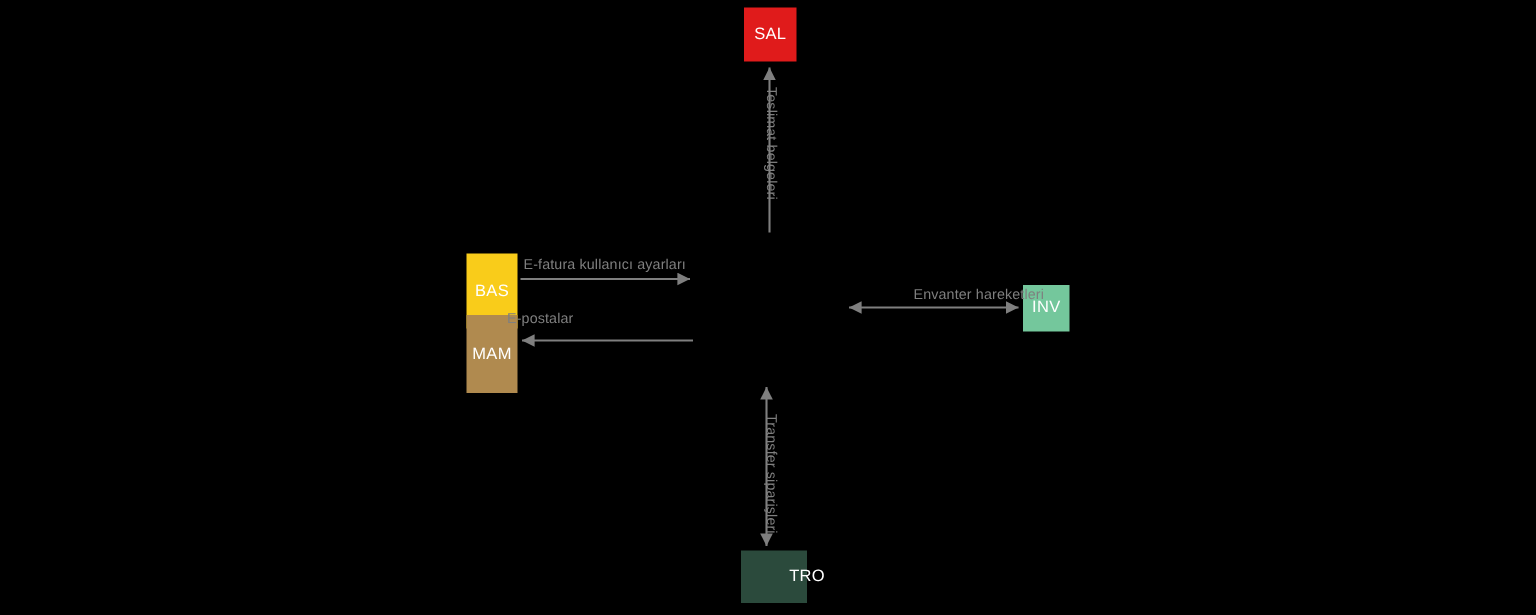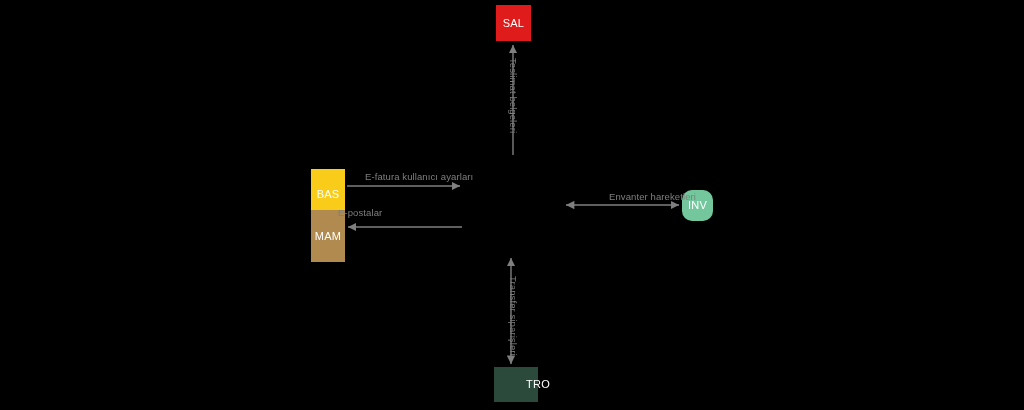--- a/index.html
+++ b/index.html
@@ -89,31 +89,31 @@
 
   <div class="node" style="left: 311px; top: 169px; width: 34px; height: 50px; background: rgb(249, 204, 26); color: rgb(255, 255, 255);">
     <span>BAS</span>
   </div>
 
   <div class="node" style="left: 311px; top: 210px; width: 34px; height: 52px; background: rgb(176, 138, 79); color: rgb(255, 255, 255);">
     <span>MAM</span>
   </div>
 
 
-  <div class="node" style="left: 682px; top: 190px; width: 31px; height: 31px; background: rgb(116, 199, 156); color: rgb(255, 255, 255); border-radius: 10px;">
+  <div class="node" style="left: 682px; top: 190px; width: 31px; height: 31px; background: rgb(116, 199, 156); color: rgb(255, 255, 255);">
     <span>INV</span>
   </div>
 
   <div class="node" style="left: 494px; top: 367px; width: 35px; height: 35px; background: rgb(43, 74, 60); color: rgb(255, 255, 255); padding-left: 44px;">
     <span>TRO</span>
   </div>
 
   <div class="edge-label vertical" style="left: 518px; top: 58px; color: rgb(127, 127, 127); transform: rotate(90deg);">Teslimat belgeleri</div>
 
-  <div class="edge-label" style="left: 349px; top: 172px; color: rgb(127, 127, 127); margin-left: 16px;">E-fatura kullanıcı ayarları</div>
+  <div class="edge-label" style="left: 349px; top: 172px; color: rgb(127, 127, 127);">E-fatura kullanıcı ayarları</div>
 
   <div class="edge-label" style="left: 338px; top: 208px; color: rgb(127, 127, 127);">E-postalar</div>
 
   <div class="edge-label" style="left: 583px; top: 192px; color: rgb(127, 127, 127); padding-left: 26px;">Envanter hareketleri</div>
 
   <div class="edge-label vertical" style="left: 518px; top: 276px; color: rgb(127, 127, 127); transform: rotate(90deg);">Transfer siparişleri</div>
 
 </div>
 
 </body></html>

